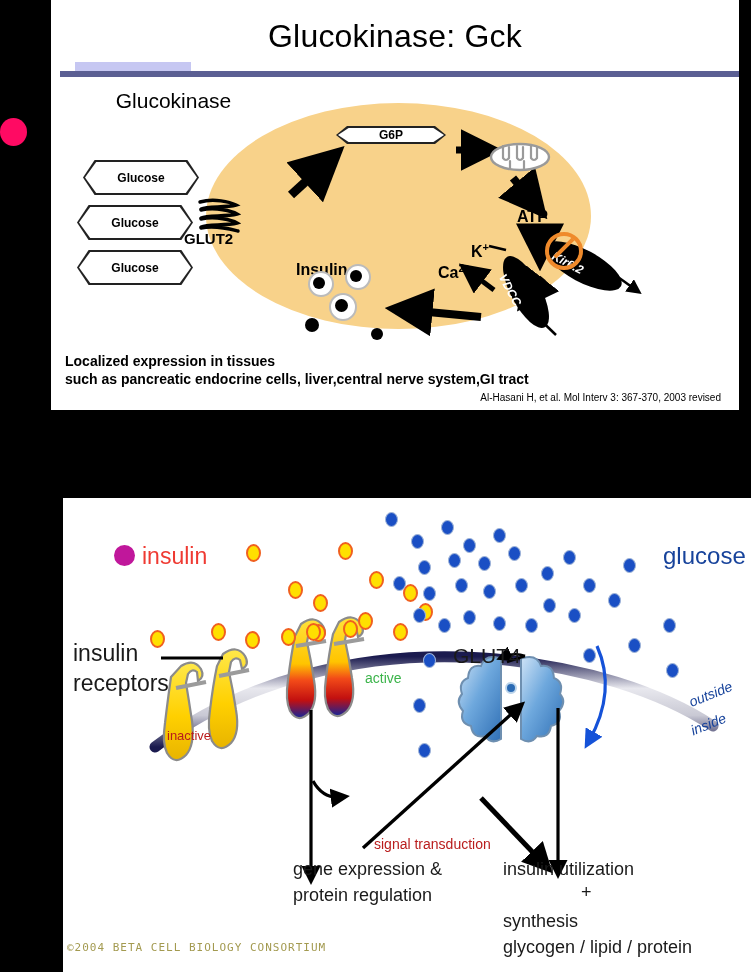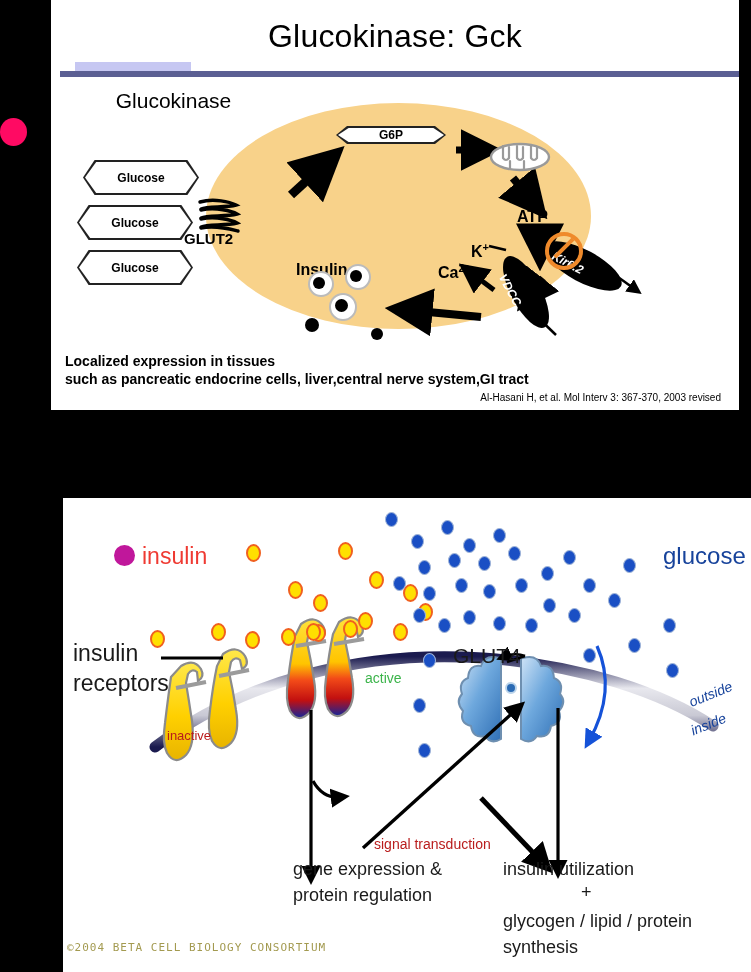--- a/index.html
+++ b/index.html
@@ -365,18 +365,18 @@
   <div class="abs nosel" id="gene-exp">
     <div>gene expression &amp;</div>
     <div>protein regulation</div>
   </div>
 
   <div class="abs nosel" id="glu-util">
     <div>insulin utilization</div>
   </div>
   <div class="abs nosel" id="plus">+</div>
   <div class="abs nosel" id="glyco">
+    <div>synthesis</div>
     <div>glycogen / lipid / protein</div>
-    <div>synthesis</div>
   </div>
 
   <div class="abs nosel" id="copyright">©2004 BETA CELL BIOLOGY CONSORTIUM</div>
 </div>
 
 </body></html>

